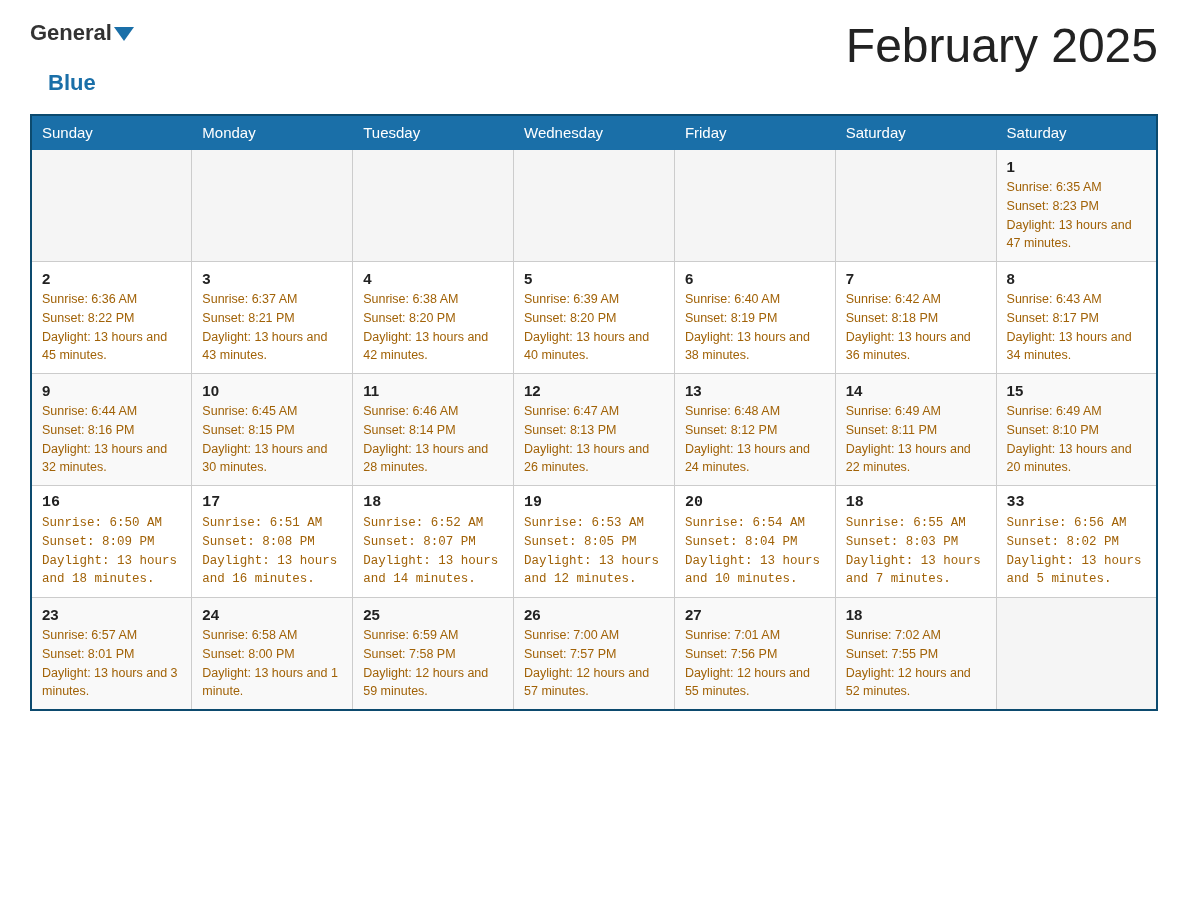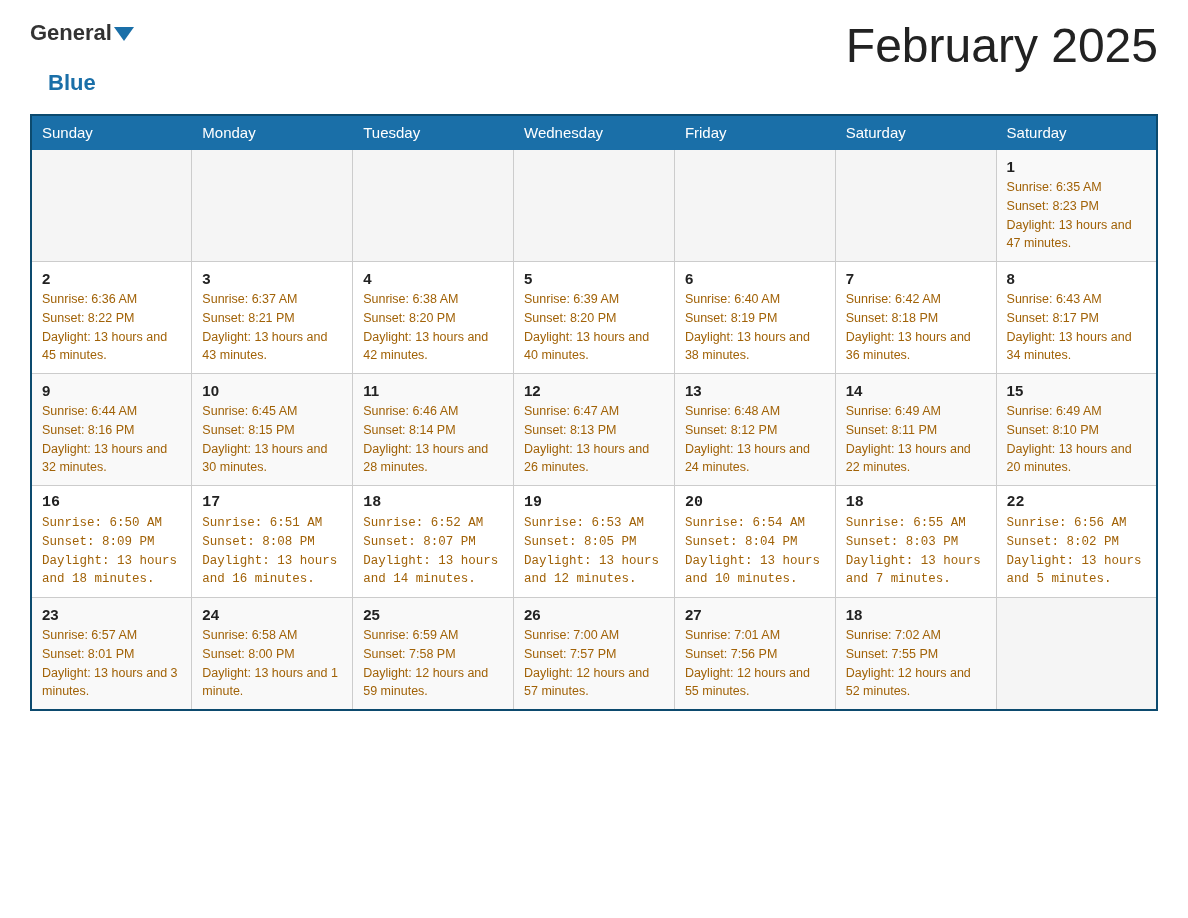--- a/index.html
+++ b/index.html
@@ -244,21 +244,21 @@
         </td>
         <td>
           <span class="day-num">20</span>
           <div class="day-info">Sunrise: 6:54 AM<br>Sunset: 8:04 PM<br>Daylight: 13 hours and 10 minutes.</div>
         </td>
         <td>
           <span class="day-num">18</span>
           <div class="day-info">Sunrise: 6:55 AM<br>Sunset: 8:03 PM<br>Daylight: 13 hours and 7 minutes.</div>
         </td>
         <td>
-          <span class="day-num">22</span>
+          <span class="day-num">33</span>
           <div class="day-info">Sunrise: 6:56 AM<br>Sunset: 8:02 PM<br>Daylight: 13 hours and 5 minutes.</div>
         </td>
       </tr>
       <tr class="row-5">
         <td>
           <span class="day-num">23</span>
           <div class="day-info">Sunrise: 6:57 AM<br>Sunset: 8:01 PM<br>Daylight: 13 hours and 3 minutes.</div>
         </td>
         <td>
           <span class="day-num">24</span>

